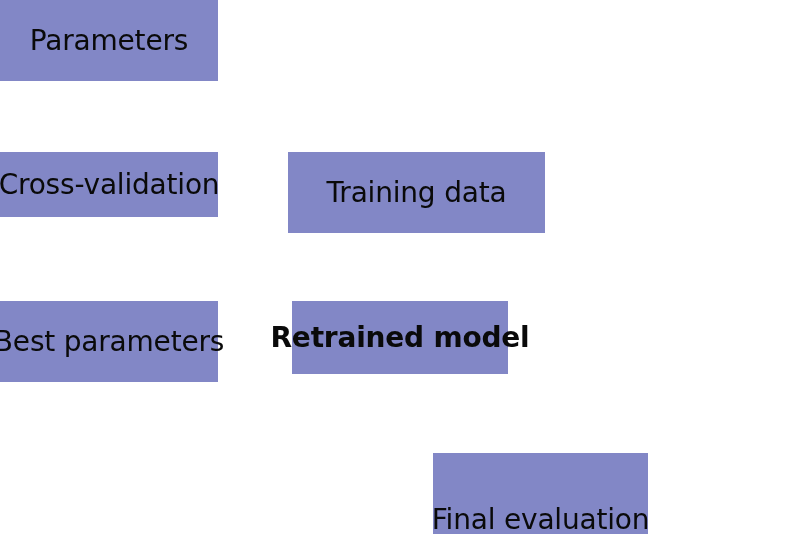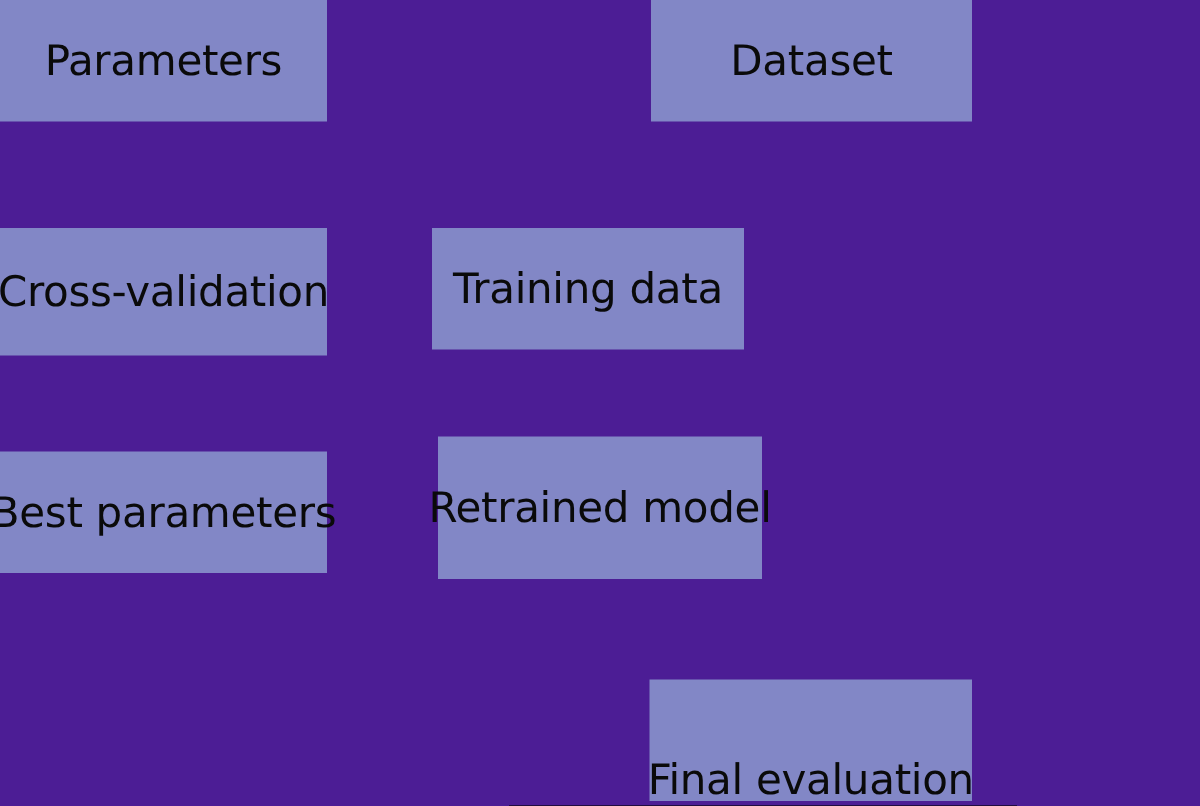--- a/index.html
+++ b/index.html
@@ -4,21 +4,21 @@
 <style>
   html, body {
     margin: 0;
     padding: 0;
     background: #000000;
   }
   #canvas {
     position: relative;
     width: 800px;
     height: 537px;
-    background: #4c1d95;
+    background: #ffffff;
     overflow: hidden;
     font-family: "DejaVu Sans", sans-serif;
   }
   .node {
     position: absolute;
     box-sizing: border-box;
     background: #8287c6;
     color: #0a0a0a;
     display: flex;
     align-items: center;
@@ -34,38 +34,35 @@
 </style>
 </head>
 <body>
 
 <div id="canvas">
 
   <div class="node" style="left:0px; top:0px; width:218px; height:81px;">
     <span>Parameters</span>
   </div>
 
-  <div class="node" style="left:434px; top:0px; width:214px; height:81px;">
-    <span>Dataset</span>
-  </div>
 
-  <div class="node" style="left:0px; top:152px; width:218px; height:85px;">
+  <div class="node" style="left:0px; top:152px; width:218px; height:65px;">
     <span>Cross-validation</span>
   </div>
 
-  <div class="node" style="left:288px; top:152px; width:208px; height:81px;">
+  <div class="node" style="left:288px; top:152px; width:257px; height:81px;">
     <span>Training data</span>
   </div>
 
 
   <div class="node" style="left:0px; top:301px; width:218px; height:81px;">
     <span>Best parameters</span>
   </div>
 
-  <div class="node" style="left:292px; top:291px; width:216px; height:95px;">
+  <div class="node" style="left:292px; top:301px; width:216px; height:73px;font-weight:bold;">
     <span>Retrained model</span>
   </div>
 
   <div class="node" style="left:433px; top:453px; width:215px; height:81px;align-items:flex-end;">
     <span>Final evaluation</span>
   </div>
 
 </div>
 
 </body></html>

